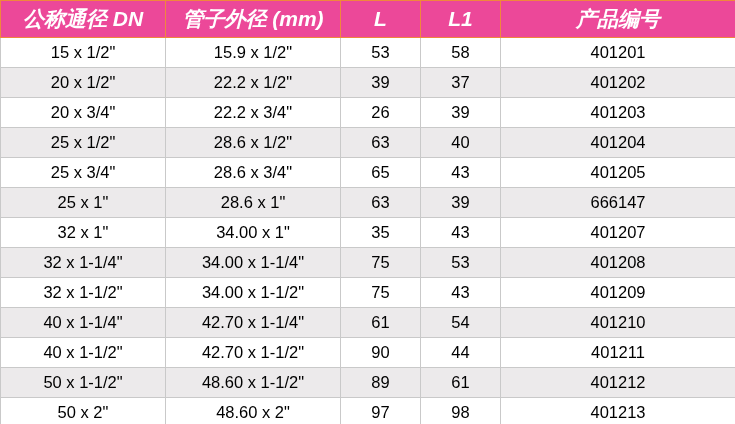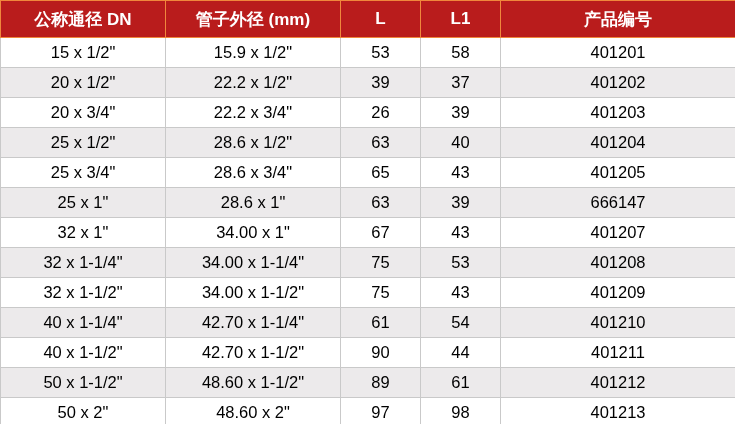--- a/index.html
+++ b/index.html
@@ -20,26 +20,27 @@
   }
   table.spec-table th,
   table.spec-table td {
     border: 1px solid #c9c9c9;
     text-align: center;
     vertical-align: middle;
     color: #000000;
     white-space: nowrap;
   }
   table.spec-table thead th {
-    background: #b91c1c;
+    background: #ec4899;
     color: #ffffff;
     font-weight: bold;
-    font-size: 17px;
+    font-size: 21px;
     height: 34px;
     border-color: #f0873c;
+    font-style: italic;
   }
   table.spec-table tbody td {
     font-size: 16.5px;
     height: 29px;
     line-height: 29px;
     padding: 0;
   }
   tbody tr.row-even td {
     background: #ffffff;
   }
@@ -112,21 +113,21 @@
     <tr class="row-odd">
       <td>25 x 1"</td>
       <td>28.6 x 1"</td>
       <td>63</td>
       <td>39</td>
       <td>666147</td>
     </tr>
     <tr class="row-even">
       <td>32 x 1"</td>
       <td>34.00 x 1"</td>
-      <td>67</td>
+      <td>35</td>
       <td>43</td>
       <td>401207</td>
     </tr>
     <tr class="row-odd">
       <td>32 x 1-1/4"</td>
       <td>34.00 x 1-1/4"</td>
       <td>75</td>
       <td>53</td>
       <td>401208</td>
     </tr>

